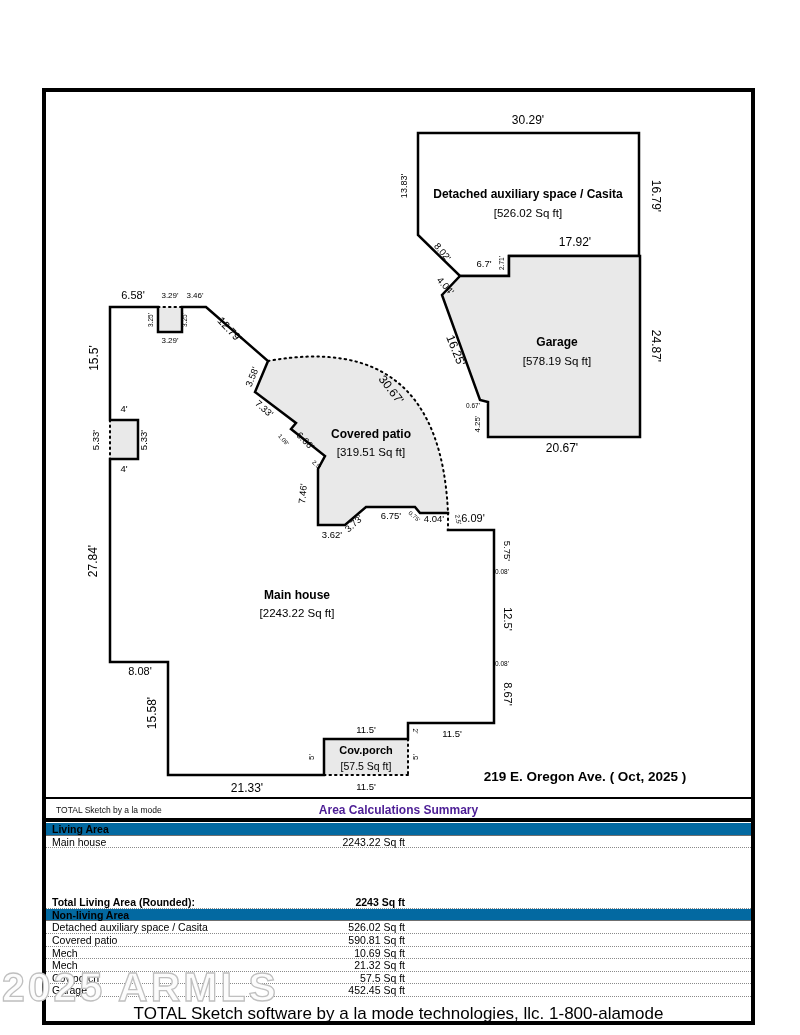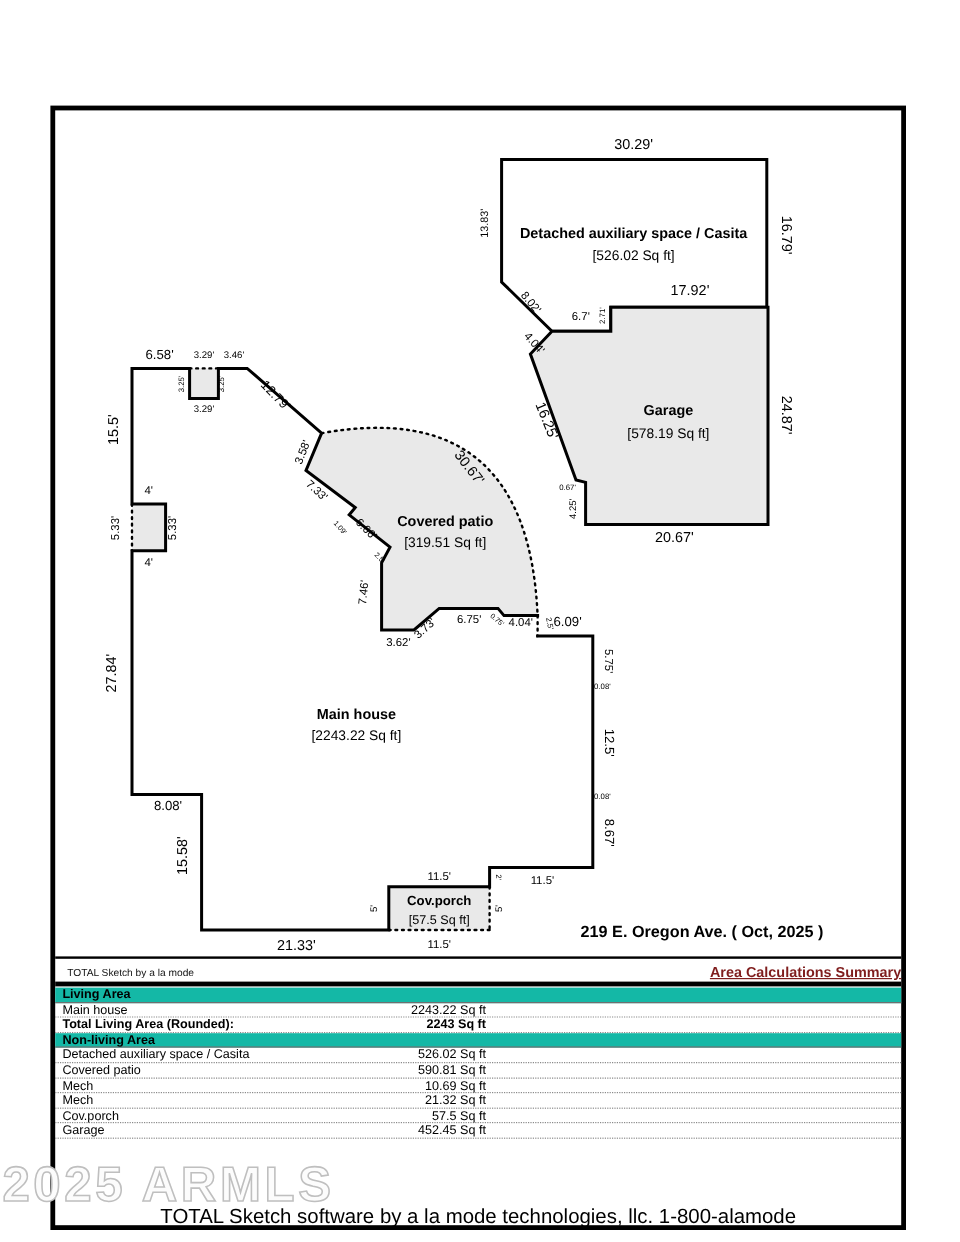--- a/index.html
+++ b/index.html
@@ -2,26 +2,26 @@
 <html><head>
 <meta charset="utf-8">
 <style>
   html,body{margin:0;padding:0;background:#fff;}
   body{width:800px;height:1035px;position:relative;font-family:"Liberation Sans",sans-serif;overflow:hidden;}
   .page-border{position:absolute;left:42px;top:88px;width:713px;height:937px;border:4px solid #000;box-sizing:border-box;background:#fff;}
   #plan-svg{position:absolute;left:0;top:0;width:800px;height:1035px;}
   .plan-divider{position:absolute;left:46px;top:797px;width:705px;height:1.5px;background:#000;}
   .summary-header{position:absolute;left:46px;top:799px;width:705px;height:24px;}
   .branding{position:absolute;left:10px;top:6px;font-size:8.5px;color:#111;}
-  .summary-title{position:absolute;left:0;top:4px;width:100%;text-align:right;font-weight:bold;font-size:12px;color:#7f1d1d;text-decoration:underline;}
+  .summary-title{position:absolute;left:0;top:4px;width:100%;text-align:center;font-weight:bold;font-size:12px;color:#4c1d95;}
   .thick-bar{position:absolute;left:46px;top:818px;width:705px;height:4px;background:#000;}
   .summary-table{position:absolute;left:46px;top:823px;width:705px;}
   .trow{position:relative;height:12.6px;line-height:12.6px;font-size:10.5px;border-bottom:1px dotted #8a8a8a;box-sizing:border-box;color:#000;}
-  .trow.section{background:#14b8a6;font-weight:bold;border-bottom:1px solid #6f6f6f;}
-  .trow.total{font-weight:bold;}
+  .trow.section{background:#0369a1;font-weight:bold;border-bottom:1px solid #6f6f6f;}
+  .trow.total{font-weight:bold;margin-top:48px;}
   .tlabel{position:absolute;left:6px;white-space:nowrap;}
   .tvalue{position:absolute;left:0;width:359px;text-align:right;white-space:nowrap;}
   .watermark{position:absolute;left:2px;top:964px;font-size:41px;font-weight:bold;letter-spacing:3px;color:#fcfcfc;-webkit-text-stroke:1.3px #bfbfbf;font-family:"Liberation Sans",sans-serif;}
   .footer-line{position:absolute;left:46px;top:1004px;width:705px;text-align:center;font-size:17px;color:#000;}
   svg text{font-family:"Liberation Sans",sans-serif;fill:#000;}
 </style>
 </head>
 <body>
 
 <div class="page-border"></div>

